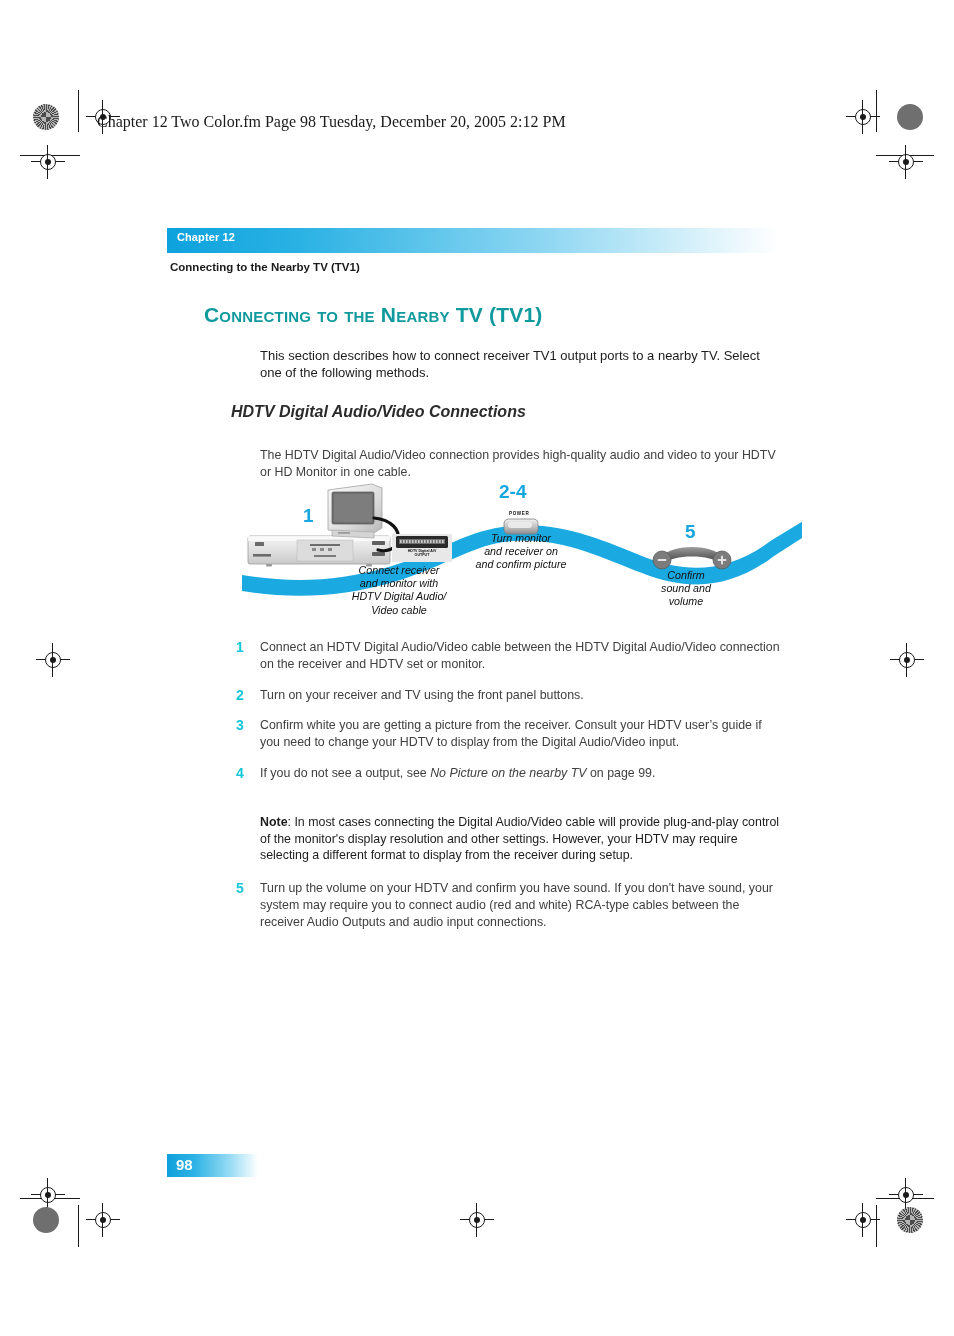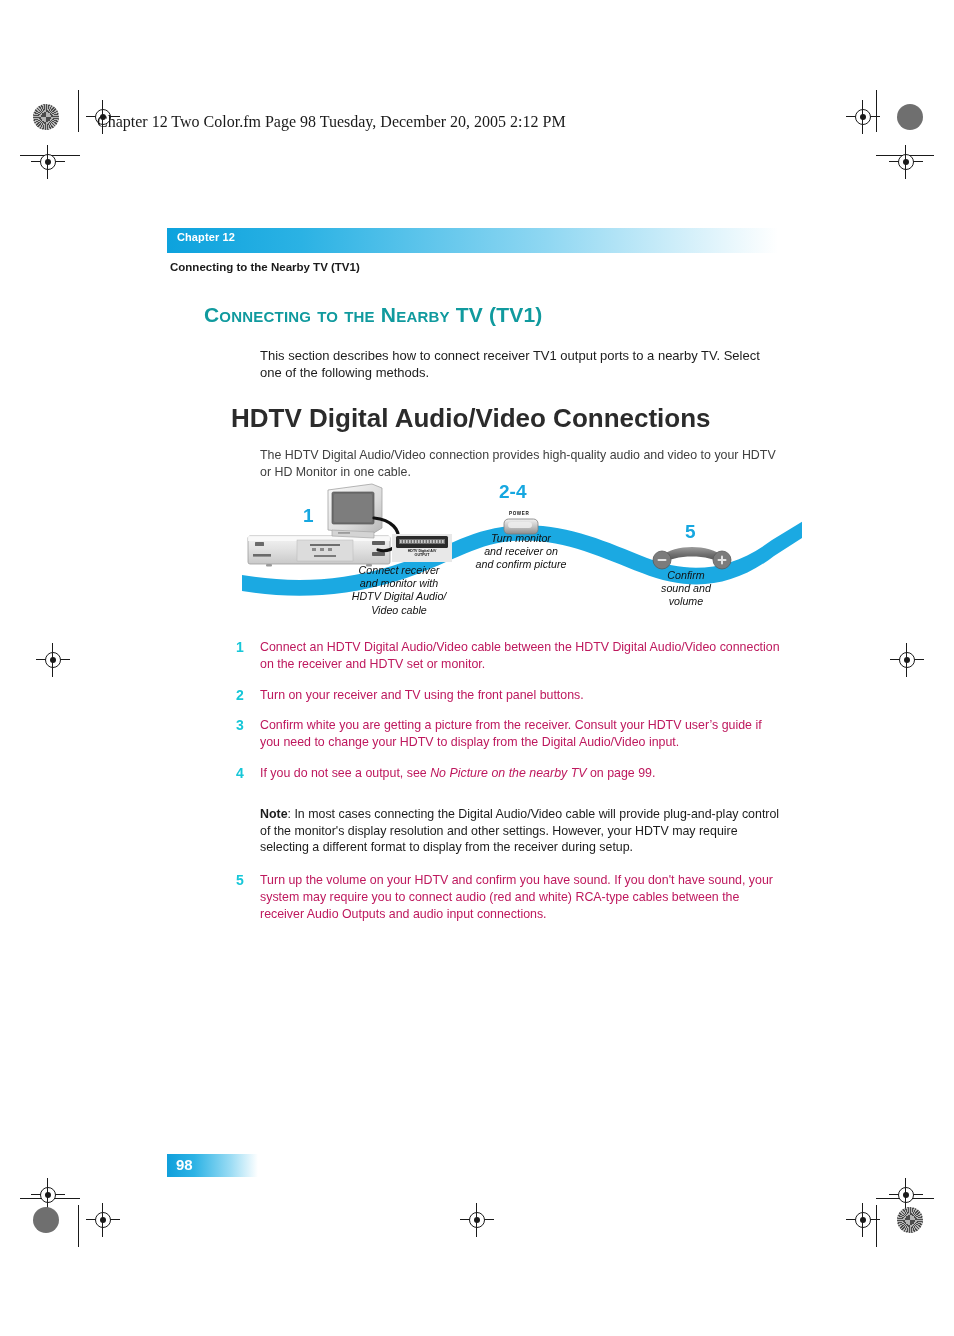--- a/index.html
+++ b/index.html
@@ -76,21 +76,21 @@
     letter-spacing: 0.2px; white-space: nowrap;
   }
 
   .intro-para {
     position: absolute; left: 93px; top: 348px; width: 522px;
     font-size: 13px; line-height: 16.5px; color: #1c1c1c;
   }
 
   .sub-head {
     position: absolute; left: 64px; top: 403px;
-    font-size: 26px; font-weight: bold; color: #2b2b2b;
+    font-size: 16px; font-weight: bold; color: #2b2b2b; font-style: italic;
   }
 
   .diag-lead {
     position: absolute; left: 93px; top: 447px; width: 522px;
     font-size: 12.4px; line-height: 16.5px; color: #404040;
   }
 
   
   .figure {
     position: absolute; left: 75px; top: 478px;
@@ -123,24 +123,24 @@
 
   
   .steps { position: absolute; left: 60px; top: 639px; width: 556px; }
   .step { position: relative; margin-bottom: 14px; }
   .step .num {
     position: absolute; left: 9px; top: 0;
     color: #16c7d8; font-weight: bold; font-size: 14px;
   }
   .step .txt {
     margin-left: 33px;
-    font-size: 12.4px; line-height: 16.8px; color: #be185d;
+    font-size: 12.4px; line-height: 16.8px; color: #404040;
   }
   .note {
-    margin-left: 33px; margin-bottom: 16px; margin-top: 24px;
+    margin-left: 33px; margin-bottom: 16px; margin-top: 32px;
     font-size: 12.4px; line-height: 16.8px; color: #1c1c1c;
   }
   .note b { font-weight: bold; }
   em { }
 
   
   .pagefoot {
     position: absolute; left: 167px; top: 1154px;
     width: 91px; height: 23px;
     background: linear-gradient(to right, #109fdb 0%, #2db3e5 30%, #9bdcf4 70%, #ffffff 100%);

